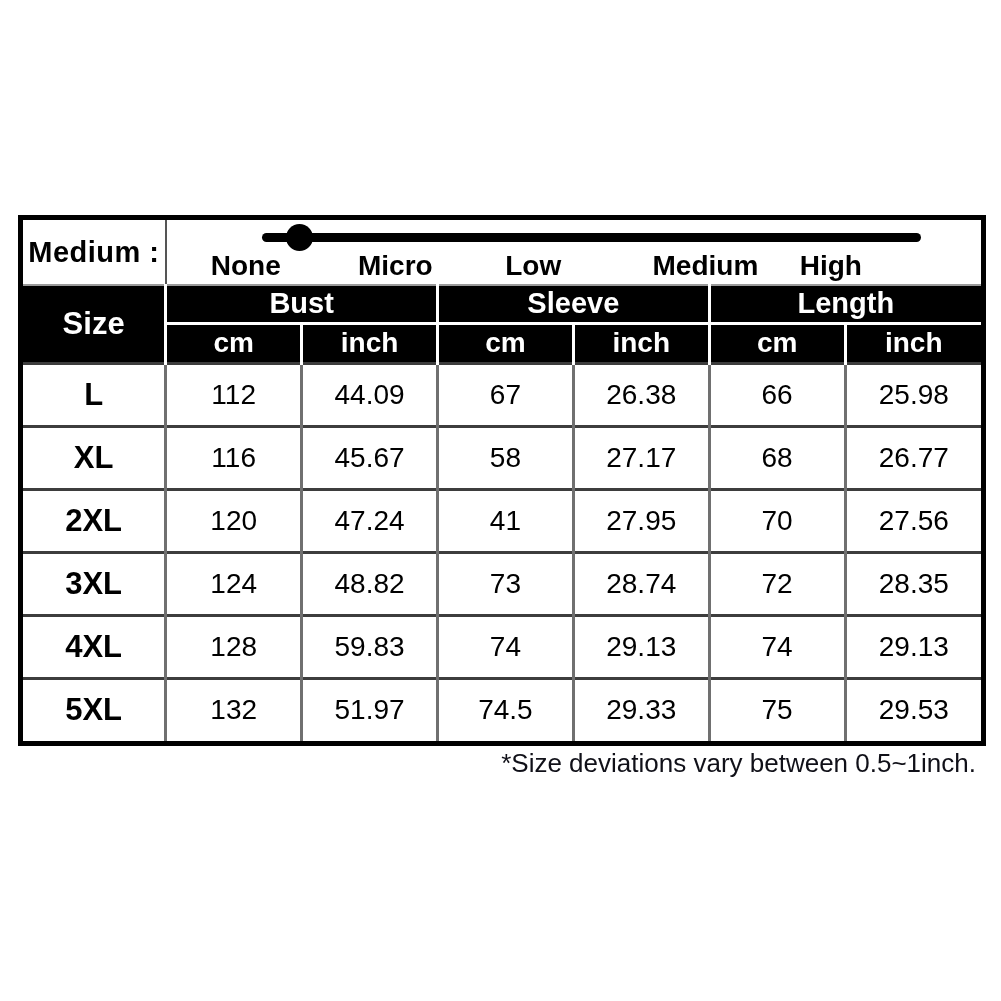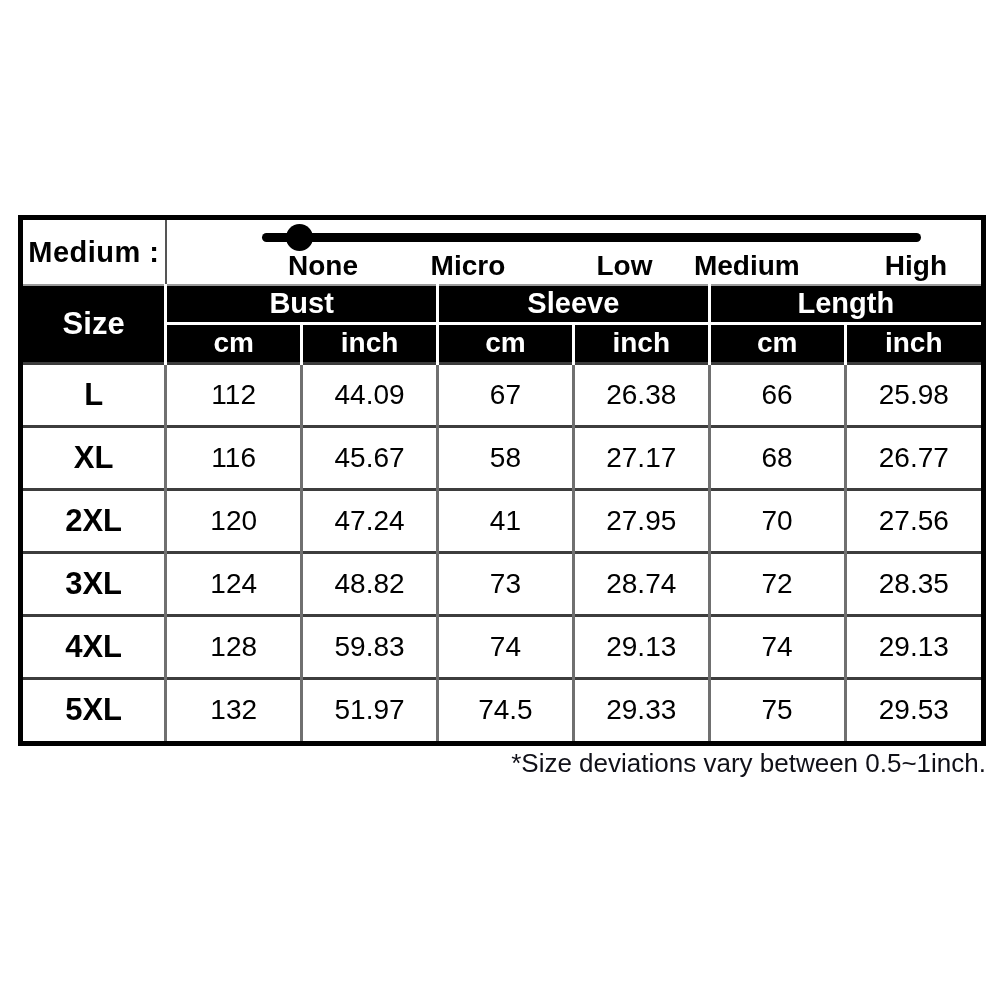--- a/index.html
+++ b/index.html
@@ -38,21 +38,21 @@
   }
   .slider-thumb{
     position:absolute;left:119px;top:4px;width:27px;height:27px;
     background:#000;border-radius:50%;
   }
   .slider-labels{
     position:absolute;left:44px;right:34px;bottom:2px;
     display:flex;line-height:1.1;
   }
   .slider-labels span{
-    flex:1;text-align:right;font-weight:bold;font-size:28px;white-space:nowrap;
+    flex:1;text-align:left;font-weight:bold;font-size:28px;white-space:nowrap;
   }
 
   
   th{padding:0;}
   tr.r-group{height:38px;}
   tr.r-units{height:40px;margin-top:37px;}
   th.hb{
     background:#000;color:#fff;font-weight:bold;text-align:center;
     vertical-align:middle;font-size:29px;
   }
@@ -68,21 +68,21 @@
     text-align:center;vertical-align:middle;background:#fff;
     border-top:3px solid #3d3d3d;border-left:3px solid #707070;
     font-size:28px;
   }
   td.dc.size-col{
     font-weight:bold;font-size:31px;border-left:none;
   }
 
   
   .footnote{
-    position:absolute;left:24px;top:748px;width:962px;
+    position:absolute;left:14px;top:748px;width:962px;
     text-align:right;font-size:26px;color:#101018;
   }
 </style>
 </head>
 <body>
 
 <div class="table-wrap">
   <table class="size-chart">
     <colgroup>
       <col class="c-size">

